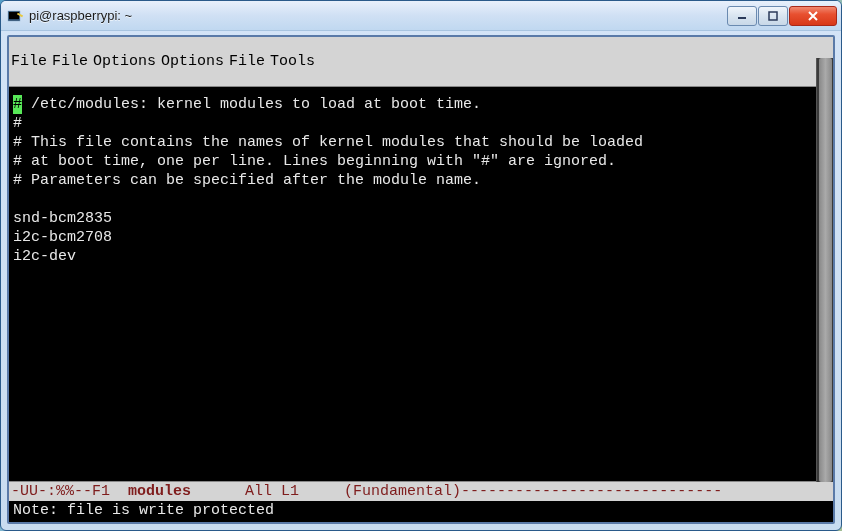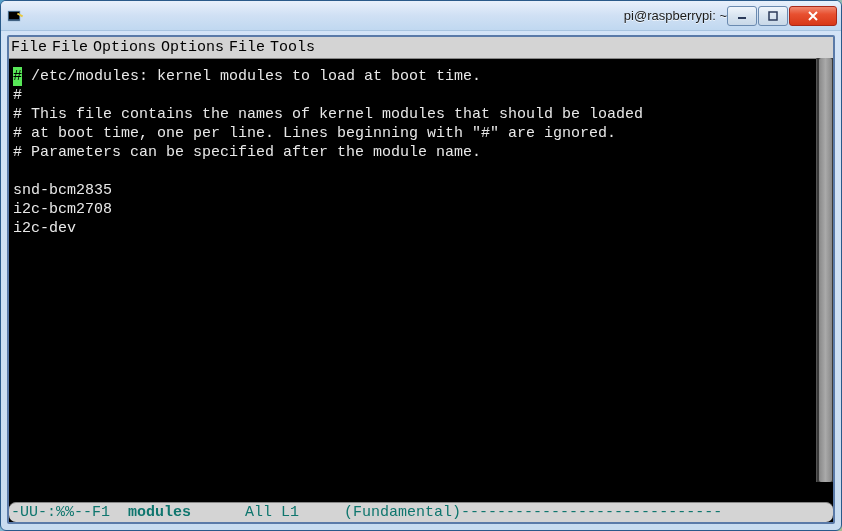--- a/index.html
+++ b/index.html
@@ -39,21 +39,20 @@
       margin-right: 6px;
       display: flex;
       align-items: center;
       justify-content: center;
     }
     .titlebar-title {
       flex: 1;
       font-size: 13px;
       color: #1a1a1a;
       text-shadow: 0 1px 0 rgba(255,255,255,0.7);
-      text-align: right;
     }
     .window-controls {
       display: flex;
       gap: 1px;
       margin-right: 2px;
     }
     .win-btn {
       width: 32px;
       height: 20px;
       border: 1px solid #6a8ab0;
@@ -91,21 +90,21 @@
       display: flex;
       flex-direction: column;
       font-family: "Courier New", monospace;
       font-size: 15px;
       line-height: 19px;
       color: #e8e8e8;
     }
     .menu-bar {
       background: #d4d4d4;
       color: #000;
-      padding: 1px 2px;
+      padding: 15px 2px;
       font-family: "Courier New", monospace;
       font-size: 15px;
       display: flex;
       gap: 0;
       border-bottom: 1px solid #888;
     }
     .menu-item {
       padding: 0 5px 0 0;
       cursor: pointer;
     }
@@ -118,27 +117,26 @@
       position: relative;
     }
     .cursor-block {
       background: #58e858;
       color: #000;
       display: inline-block;
       width: 9px;
     }
     .mode-line {
       background: #d4d4d4;
-      color: #0f766e;
+      color: #7f1d1d;
       padding: 0 2px;
       font-family: "Courier New", monospace;
       font-size: 15px;
       white-space: pre;
       border-top: 1px solid #888;
-      border-radius: 7px;
     }
     .mode-line .buffer-name {
       font-weight: bold;
     }
     .minibuffer {
       background: #000;
       color: #e8e8e8;
       padding: 0 4px 2px 4px;
       font-family: "Courier New", monospace;
       font-size: 15px;
@@ -208,18 +206,19 @@
       <div class="editor-body"><span class="cursor-block">#</span><span> /etc/modules: kernel modules to load at boot time.
 #
 # This file contains the names of kernel modules that should be loaded
 # at boot time, one per line. Lines beginning with "#" are ignored.
 # Parameters can be specified after the module name.
 
 snd-bcm2835
 i2c-bcm2708
 i2c-dev</span></div>
       <div class="mode-line"><span>-UU-:%%--F1  </span><span class="buffer-name">modules</span><span>      All L1     (Fundamental)</span><span>-----------------------------</span></div>
+      <div class="minibuffer"><span>Note: file is write protected</span></div>
     </div>
     <div class="vscroll">
       <div class="vscroll-thumb"></div>
     </div>
   </div>
 </div>
 
 </body></html>

